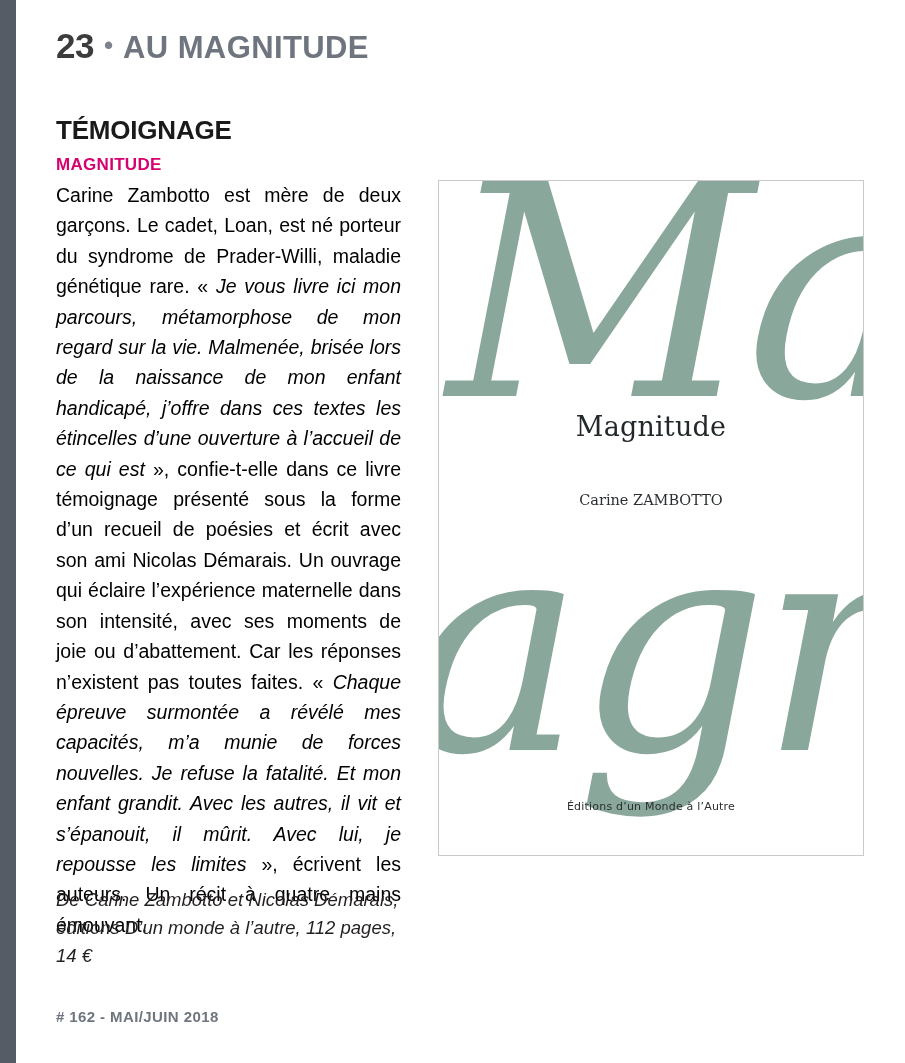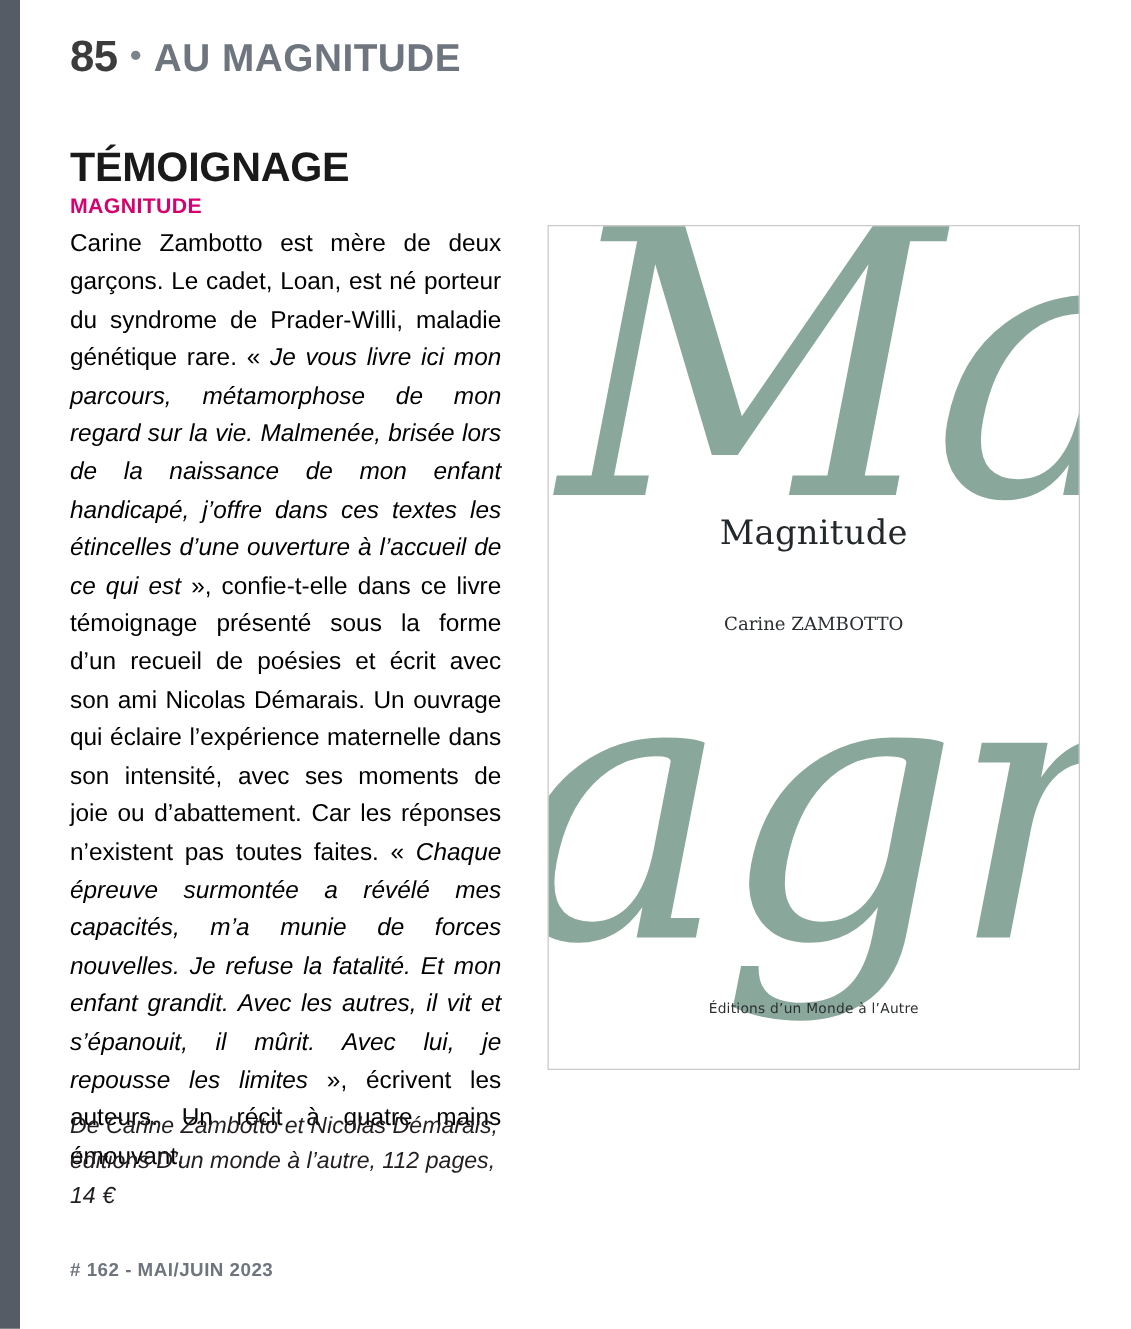--- a/index.html
+++ b/index.html
@@ -61,21 +61,21 @@
     font-weight: bold;
     color: #6f757f;
     letter-spacing: 0.4px;
   }
 
   
   .kicker {
     position: absolute;
     left: 0;
     top: 115px;
-    font-size: 33px;
+    font-size: 26px;
     font-weight: bold;
     color: #1a1a1a;
     letter-spacing: -0.2px;
   }
   .subkicker {
     position: absolute;
     left: 0;
     top: 155px;
     font-size: 17px;
     font-weight: bold;
@@ -189,35 +189,35 @@
   }
 </style>
 </head>
 <body>
 
 <div class="left-rule"></div>
 
 <div class="page">
 
   <div class="running-head">
-    <span class="rh-number">85</span>
+    <span class="rh-number">23</span>
     <span class="rh-dot">•</span>
     <span class="rh-title">AU MAGNITUDE</span>
   </div>
 
   <div class="kicker">TÉMOIGNAGE</div>
   <div class="subkicker">MAGNITUDE</div>
 
   <div class="body-col">
     <span>Carine Zambotto est mère de deux garçons. Le cadet, Loan, est né porteur du syndrome de Prader-Willi, maladie génétique rare. « </span><span class="q">Je vous livre ici mon parcours, métamorphose de mon regard sur la vie. Malmenée, brisée lors de la naissance de mon enfant handicapé, j’offre dans ces textes les étincelles d’une ouverture à l’accueil de ce qui est</span><span> », confie-t-elle dans ce livre témoignage présenté sous la forme d’un recueil de poésies et écrit avec son ami Nicolas Démarais. Un ouvrage qui éclaire l’expérience maternelle dans son intensité, avec ses moments de joie ou d’abattement. Car les réponses n’existent pas toutes faites. « </span><span class="q">Chaque épreuve surmontée a révélé mes capacités, m’a munie de forces nouvelles. Je refuse la fatalité. Et mon enfant grandit. Avec les autres, il vit et s’épanouit, il mûrit. Avec lui, je repousse les limites</span><span> », écrivent les auteurs. Un récit à quatre mains émouvant.</span>
   </div>
 
   <div class="credit">De Carine Zambotto et Nicolas Démarais, éditions D’un monde à l’autre, 112 pages, 14 €</div>
 
-  <div class="footer"># 162 - MAI/JUIN 2023</div>
+  <div class="footer"># 162 - MAI/JUIN 2018</div>
 
   <div class="cover">
     <div class="cover-script script-top">Magn</div>
     <div class="cover-script script-bottom">agnitu</div>
     <div class="cover-inner">
       <div class="cover-title">Magnitude</div>
       <div class="cover-authors">
         <div>Carine ZAMBOTTO</div>
       </div>
     </div>

